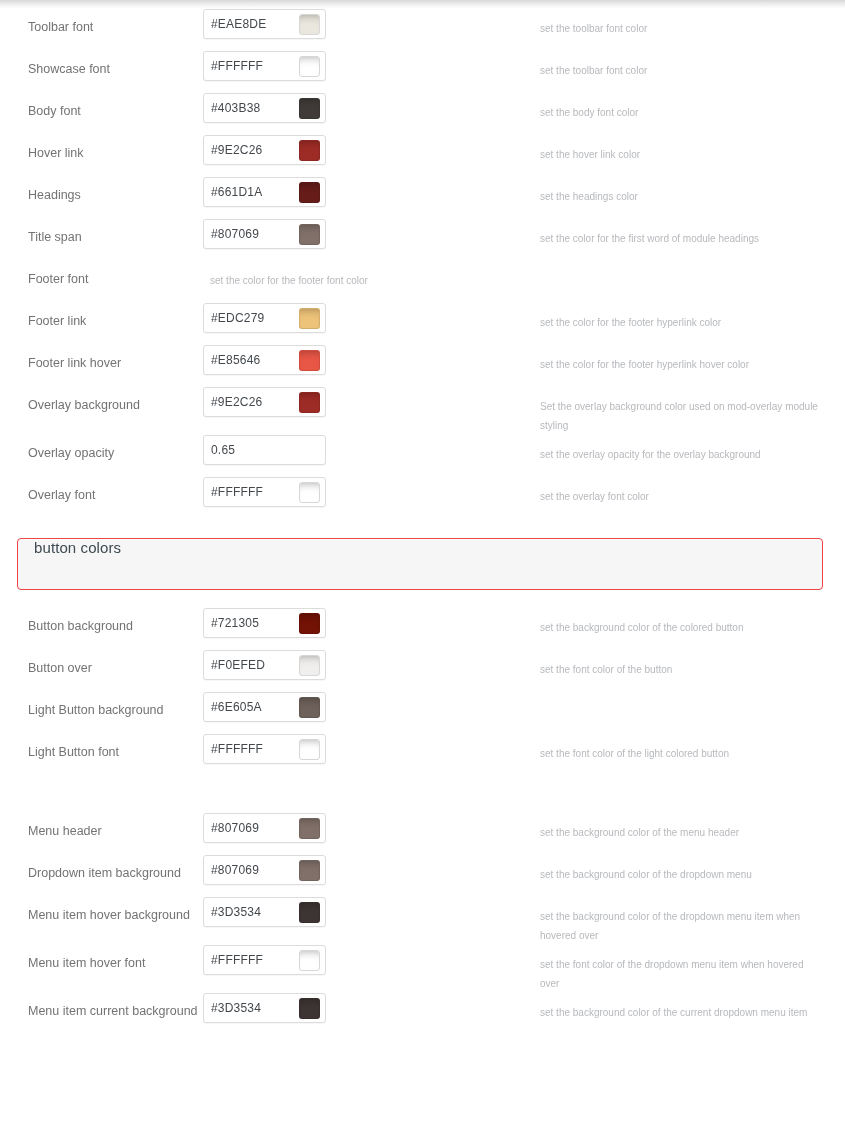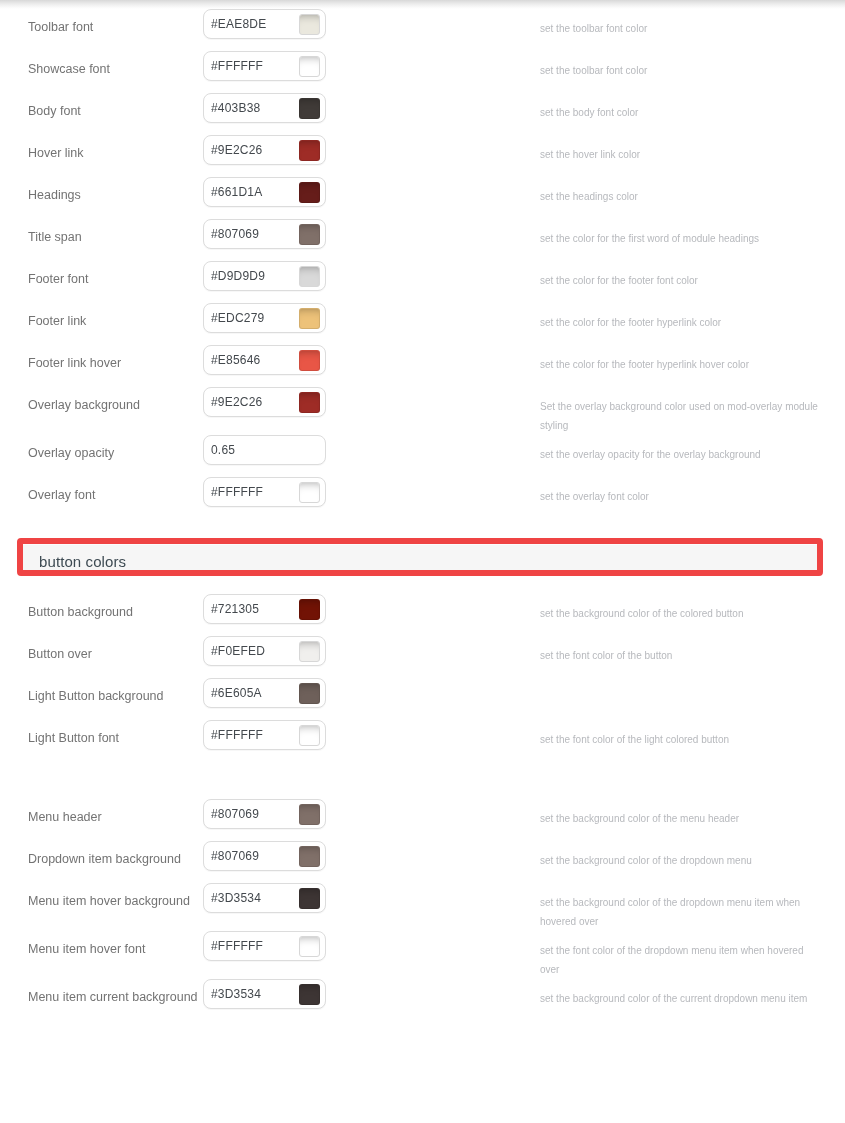--- a/index.html
+++ b/index.html
@@ -26,26 +26,26 @@
 
   .content {
     position: absolute;
     top: 9px; left: 0;
     width: 845px;
   }
 
   
   .section-header {
     margin: 0 22px 0 17px;
-    height: 38px;
+    height: 52px;
     background: #f6f6f6;
-    border: 6px solid #ef4444;
+    border: 1px solid #ef4444;
     border-radius: 4px;
     display: flex;
-    align-items: flex-end;
+    align-items: flex-start;
     padding-left: 16px;
     box-shadow: inset 0 1px 0 #fcfcfc;
   }
   .section-header .title {
     font-size: 15px;
     color: #3d4a52;
     letter-spacing: 0.1px;
     font-weight: 400;
   }
 
@@ -79,21 +79,21 @@
     max-width: 286px;
   }
 
   
   .input {
     position: relative;
     width: 123px;
     height: 30px;
     background: #ffffff;
     border: 1px solid #dcdcdc;
-    border-radius: 8px;
+    border-radius: 3px;
     display: flex;
     align-items: center;
     box-shadow: 0 1px 1px rgba(0,0,0,0.035);
   }
   .input .val {
     font-size: 12px;
     color: #43484d;
     padding-left: 7px;
     letter-spacing: 0.2px;
     font-family: "Liberation Sans", sans-serif;
@@ -177,26 +177,20 @@
         <div class="control">
           <div class="input">
             <span class="val">#807069</span>
             <span class="swatch" style="background: linear-gradient(rgb(128, 112, 105) 0%, rgb(128, 112, 105) 55%, rgb(128, 112, 105) 100%) rgb(128, 112, 105); box-shadow: rgba(0, 0, 0, 0.35) 0px 8px 10px -8px inset;"></span>
           </div>
         </div>
         <div class="desc">set the color for the first word of module headings</div>
       </div>
       <div class="row">
         <div class="label">Footer font</div>
-        <div class="control">
-          <div class="input">
-            <span class="val">#D9D9D9</span>
-            <span class="swatch light" style="background: linear-gradient(rgb(217, 217, 217) 0%, rgb(217, 217, 217) 55%, rgb(217, 217, 217) 100%) rgb(217, 217, 217); box-shadow: rgba(0, 0, 0, 0.35) 0px 8px 10px -8px inset;"></span>
-          </div>
-        </div>
         <div class="desc">set the color for the footer font color</div>
       </div>
       <div class="row">
         <div class="label">Footer link</div>
         <div class="control">
           <div class="input">
             <span class="val">#EDC279</span>
             <span class="swatch" style="background: linear-gradient(rgb(237, 194, 121) 0%, rgb(237, 194, 121) 55%, rgb(237, 194, 121) 100%) rgb(237, 194, 121); box-shadow: rgba(0, 0, 0, 0.35) 0px 8px 10px -8px inset;"></span>
           </div>
         </div>

